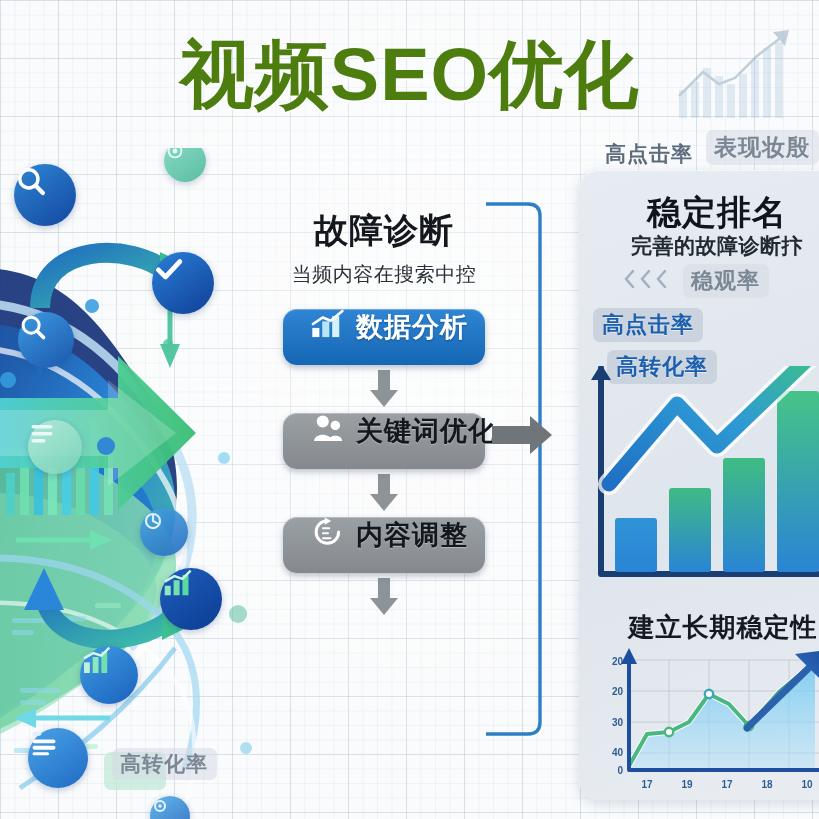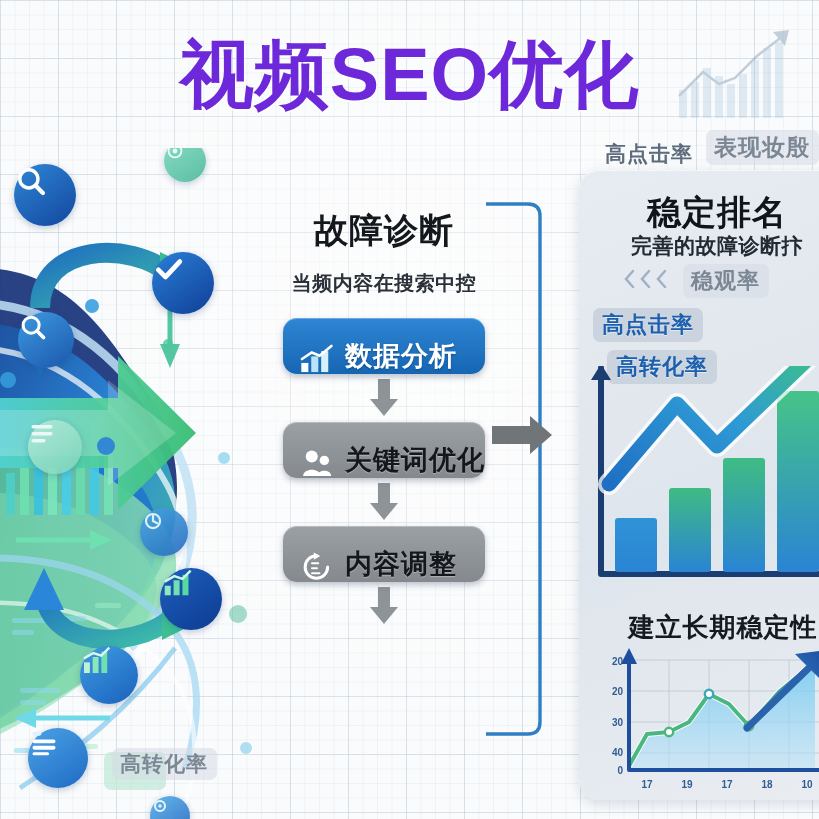--- a/index.html
+++ b/index.html
@@ -22,41 +22,41 @@
        linear-gradient(to bottom, rgba(180,200,215,.16) 1px, transparent 1px);
      background-size:14.5px 14.5px;}
   .paper-vignette{position:absolute;inset:0;
      background:radial-gradient(ellipse at 50% 42%, rgba(255,255,255,.55) 0%, rgba(255,255,255,0) 62%);}
 
   
   .deco-chart{position:absolute;right:8px;top:18px;width:150px;height:120px;opacity:.45;}
 
   
   .title{position:absolute;left:0;right:0;top:34px;text-align:center;
-     font-size:74px;line-height:82px;font-weight:bold;color:#6d28d9;
+     font-size:74px;line-height:82px;font-weight:bold;color:#4d7c0f;
      letter-spacing:1px;
      text-shadow:0 2px 2px rgba(255,255,255,.85);}
 
   
   .art{position:absolute;left:0;top:148px;width:300px;height:671px;overflow:hidden;}
   .art svg{position:absolute;left:0;top:0;}
 
   .art-icon{position:absolute;border-radius:50%;
      box-shadow:0 2px 7px rgba(30,70,120,.28);
      display:flex;align-items:center;justify-content:center;}
 
   
   .flow{position:absolute;left:258px;top:186px;width:252px;}
   .flow-h{font-size:34px;font-weight:bold;color:#14181d;text-align:center;
      line-height:40px;letter-spacing:1px;margin-top:24px;}
-  .flow-sub{font-size:20px;color:#2a3138;text-align:center;margin-top:20px;
-     line-height:26px;letter-spacing:.5px;font-weight:bold;}
+  .flow-sub{font-size:20px;color:#2a3138;text-align:center;margin-top:11px;
+     line-height:26px;letter-spacing:.5px;}
 
   .node{position:relative;margin:0 auto;width:202px;height:56px;border-radius:14px;
-     display:flex;align-items:flex-end;gap:11px;padding-left:17px;
+     display:flex;align-items:flex-start;gap:11px;padding-left:28px;
      box-sizing:border-box;
      box-shadow:0 3px 6px rgba(40,60,90,.30), inset 0 1px 0 rgba(255,255,255,.30);}
   .node.blue{background:linear-gradient(180deg,#2f86d4 0%,#1566b4 100%);}
   .node.gray{background:linear-gradient(180deg,#9aa0a4 0%,#85898d 100%);}
   .node .ico{width:34px;height:30px;flex:none;display:block;}
   .node .lbl{font-size:27px;font-weight:bold;letter-spacing:1px;white-space:nowrap;}
   .node.blue .lbl{color:#ffffff;text-shadow:0 1px 2px rgba(0,40,80,.45);}
   .node.gray .lbl{color:#14181d;text-shadow:0 1px 1px rgba(255,255,255,.35);}
 
   .vconn{width:34px;height:38px;margin:5px auto;display:block;}

